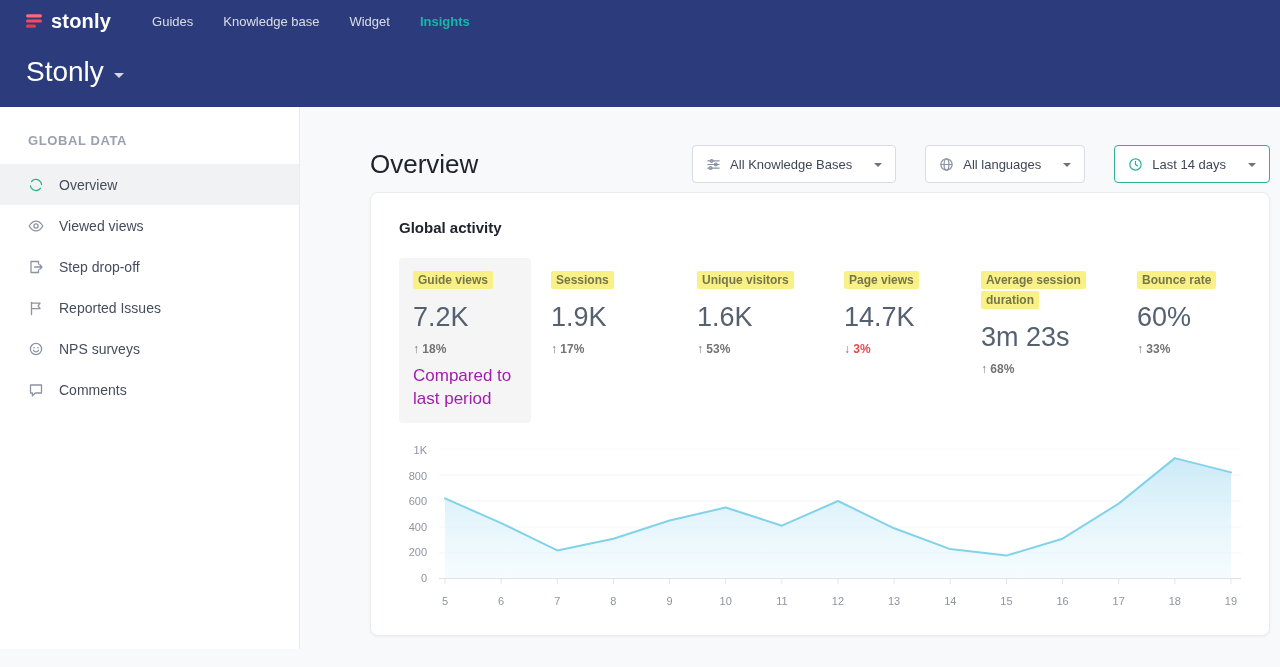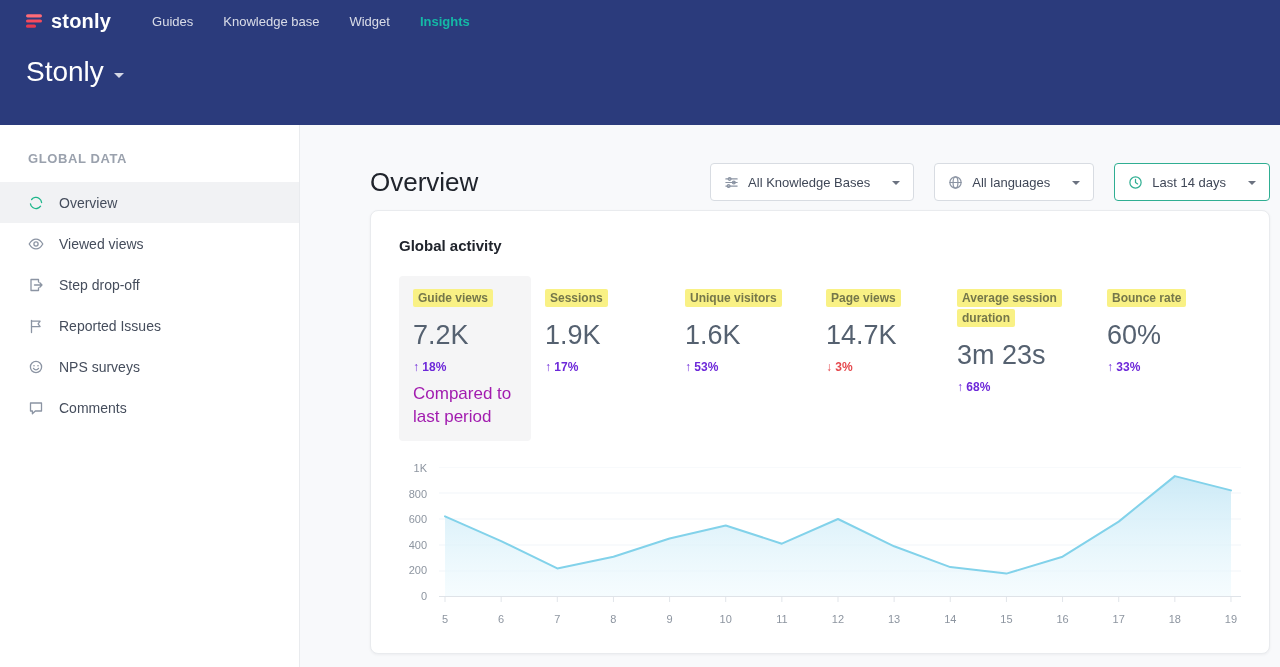--- a/index.html
+++ b/index.html
@@ -1,20 +1,20 @@
 <!DOCTYPE html>
 <html><head>
 <meta charset="utf-8">
 <style>
   * { margin:0; padding:0; box-sizing:border-box; }
   html,body { width:1280px; height:667px; overflow:hidden; background:#f8f9fb;
     font-family:"Liberation Sans", sans-serif; }
 
   
-  .header { background:#2b3b7c; height:125px; }
+  .header { background:#2b3b7c; height:107px; }
   .topnav { display:flex; align-items:center; height:42px; padding:0 24px; }
   .logo { display:flex; align-items:center; gap:7px; cursor:pointer; margin-right:26px; }
   .logo-text { color:#fff; font-size:20px; font-weight:700; letter-spacing:0.2px; }
   .nav-item { color:rgba(255,255,255,0.82); font-size:13px; margin:0 15px; cursor:pointer; }
   .nav-item.active { color:#14b8a6; font-weight:700; }
   .workspace-row { padding:14px 26px 0; display:flex; align-items:center; gap:10px; }
   .workspace-title { color:#fff; font-size:28px; font-weight:500; cursor:pointer; }
   .caret-down { width:0; height:0; border-left:5px solid transparent; border-right:5px solid transparent;
     border-top:5px solid rgba(255,255,255,0.8); margin-top:6px; }
 
@@ -24,41 +24,41 @@
   .section-label { font-size:13px; font-weight:700; color:#9aa1ad; letter-spacing:0.6px; padding:0 28px; margin-bottom:16px; }
   .side-item { display:flex; align-items:center; gap:15px; height:41px; padding:0 28px; font-size:14px; color:#454d5c; cursor:pointer; }
   .side-item.active { background:#f1f2f4; }
   .side-item svg { flex:none; }
   .icon-stroke { fill:none; stroke:#8b94a3; stroke-width:1.3; stroke-linecap:round; stroke-linejoin:round; }
   .side-item.active .icon-stroke { stroke:#1fb68b; }
 
   .main { flex:1; padding:38px 10px 0 70px; }
   .title-row { display:flex; justify-content:space-between; align-items:center; }
   .page-title { font-size:26px; font-weight:400; color:#20242c; }
-  .filters { display:flex; gap:20px; }
+  .filters { display:flex; gap:29px; }
   .filter { height:38px; background:#fff; border:1px solid #d8dce2; border-radius:4px;
     display:flex; align-items:center; gap:9px; padding:0 13px; font-size:13px; color:#3f4757; cursor:pointer; }
   .filter .caret-g { width:0; height:0; border-left:4px solid transparent; border-right:4px solid transparent;
     border-top:4px solid #6b7280; margin-left:13px; margin-top:2px; }
   .filter.accent { border-color:#2fae92; }
 
   
   .card { margin-top:9px; background:#fff; border:1px solid #e9ebee; border-radius:8px;
     padding:26px 28px; box-shadow:0 1px 3px rgba(16,24,40,0.05); }
   .card-title { font-size:15px; font-weight:700; color:#20242c; }
 
-  .metrics { display:flex; justify-content:flex-start; margin-top:22px; }
+  .metrics { display:flex; justify-content:space-between; margin-top:22px; }
   .metric { padding:12px 14px; border-radius:4px; }
   .metric.selected { background:#f5f5f6; }
   .m0{width:132px;} .m1{width:140px;} .m2{width:141px;} .m3{width:131px;} .m4{width:150px;} .m5{width:118px;}
   .metric-label { display:inline; background:#f9f185; color:#75774a; font-size:12px; font-weight:700;
     padding:2px 5px; border-radius:2px; line-height:1.6; box-decoration-break:clone; -webkit-box-decoration-break:clone; }
   .metric-value { margin-top:12px; font-size:27px; color:#556170; }
   .metric-change { margin-top:9px; font-size:12px; font-weight:700; }
-  .metric-change.up { color:#6d28d9; }
+  .metric-change.up { color:#737373; }
   .metric-change.down { color:#e5484d; }
   .metric-note { margin-top:9px; font-size:17px; color:#a21caf; line-height:1.35; }
 
   
   .chart-wrap { display:flex; margin-top:26px; }
   .y-axis { width:40px; flex:none; display:flex; flex-direction:column-reverse; justify-content:space-between;
     align-items:flex-end; padding-right:12px; height:140px; margin-top:-5px; font-size:11px; color:#8d95a0; }
   .chart-area { flex:1; position:relative; }
   .x-axis { position:relative; height:24px; }
   .x-axis span { position:absolute; top:10px; transform:translateX(-50%); font-size:11px; color:#8d95a0; }

